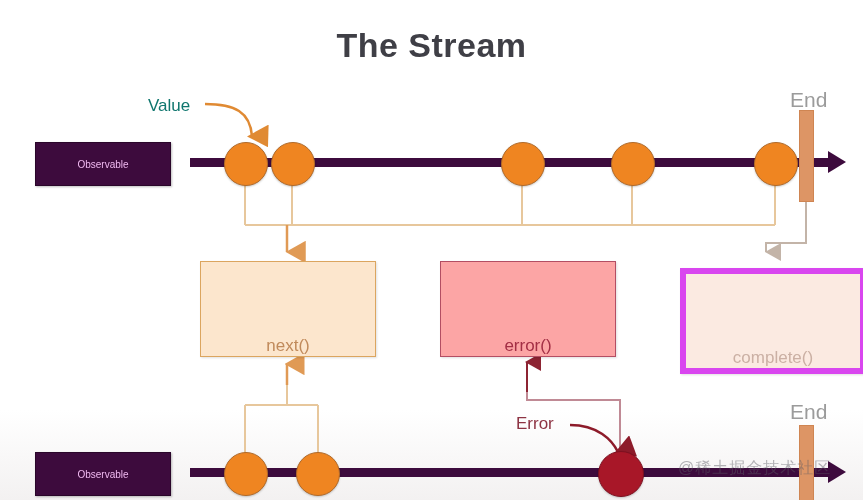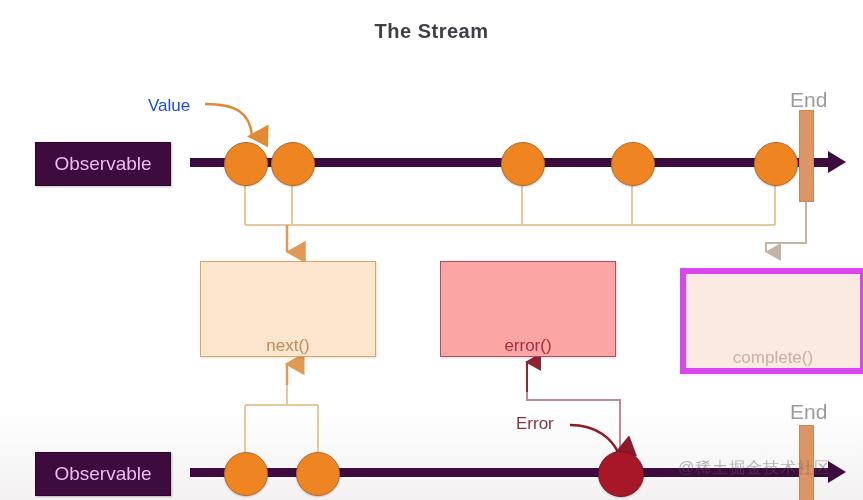--- a/index.html
+++ b/index.html
@@ -22,34 +22,34 @@
     content: "";
     position: absolute;
     inset: 0;
     background: linear-gradient(180deg, #ffffff 0%, #ffffff 82%, #f3f1f1 100%);
     pointer-events: none;
   }
 
   #title {
     position: absolute;
     left: 0;
-    top: 20px;
+    top: 26px;
     width: 863px;
     text-align: center;
-    font-size: 20px;
+    font-size: 34px;
     font-weight: bold;
     color: #3f3f46;
     letter-spacing: 0.5px;
   }
 
   .tag {
     position: absolute;
     background: #3d0b3d;
     color: #f0b9f0;
-    font-size: 19px;
+    font-size: 10px;
     display: flex;
     align-items: center;
     justify-content: center;
     border: 1px solid #2a062a;
     box-shadow: 1px 1px 2px rgba(0,0,0,0.25);
   }
   #tag-observable-top { left: 35px; top: 142px; width: 134px; height: 42px; }
   #tag-observer      { left: 35px; top: 287px; width: 134px; height: 42px; }
   #tag-observable-bot{ left: 35px; top: 452px; width: 134px; height: 42px; }
 
@@ -103,21 +103,21 @@
     font-size: 21px;
     color: #9b9b9b;
   }
   #endlabel-top { left: 790px; top: 88px; }
   #endlabel-bot { left: 790px; top: 400px; }
 
   #value-label {
     position: absolute;
     left: 148px; top: 96px;
     font-size: 17px;
-    color: #1d4ed8;
+    color: #0f766e;
   }
   #error-label {
     position: absolute;
     left: 516px; top: 414px;
     font-size: 17px;
     color: #8d3343;
   }
 
   .obox {
     position: absolute;

